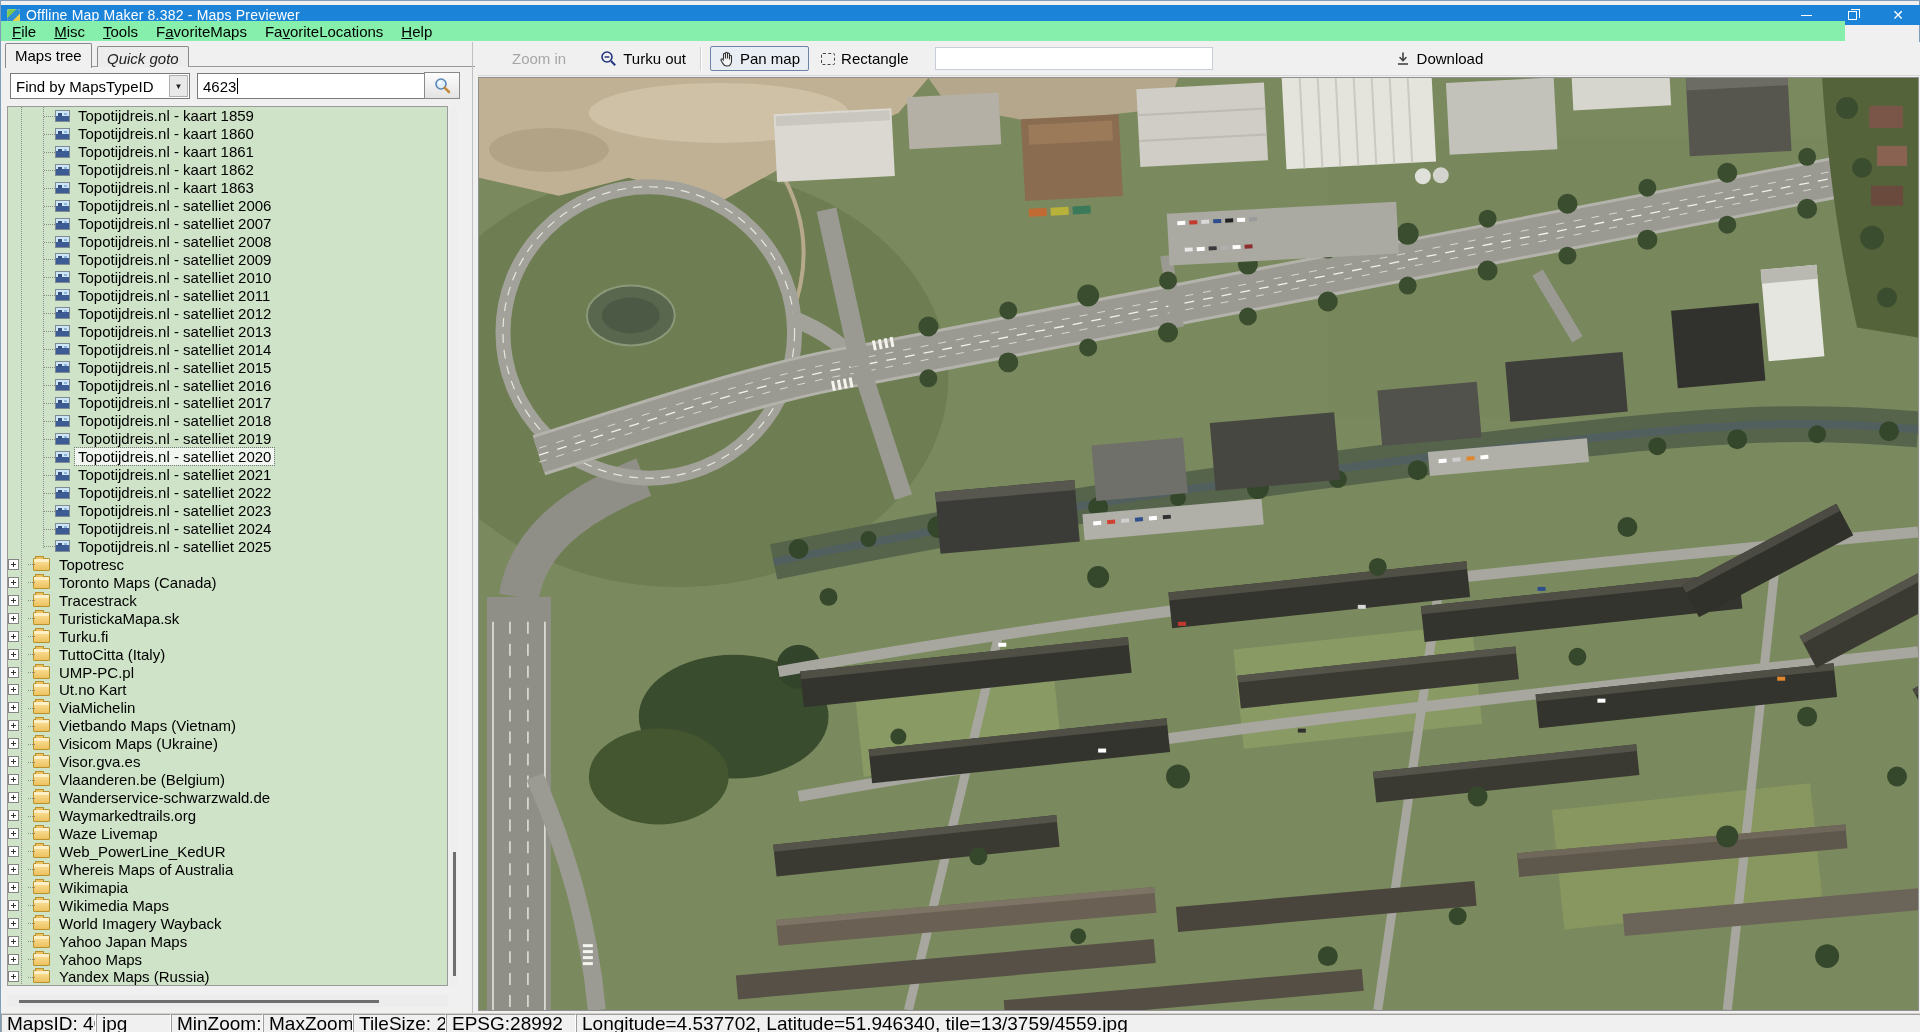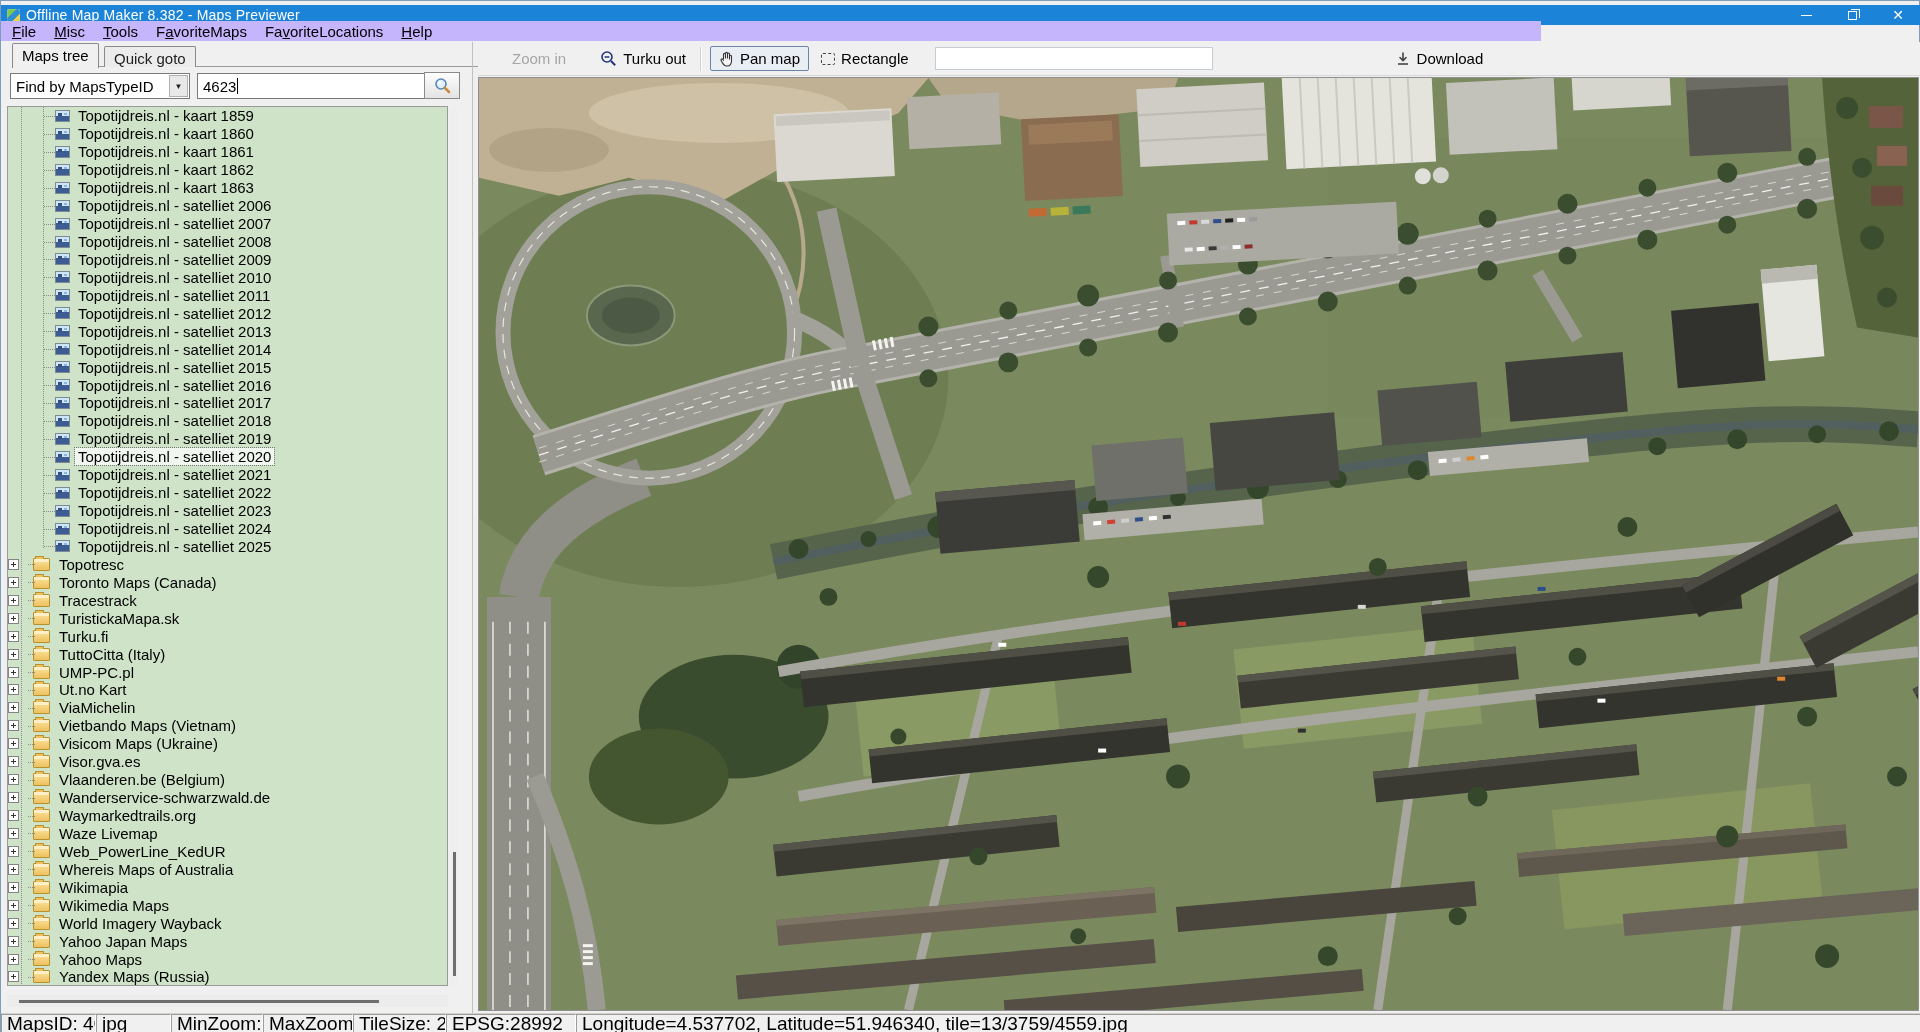--- a/index.html
+++ b/index.html
@@ -12,30 +12,30 @@
     background:linear-gradient(135deg,#7cc851 0 35%,#2f8fd0 35% 68%,#e8d04a 68%); box-shadow:inset 0 0 1px #fff; }
   #title-text { font-size:14px; letter-spacing:.2px; }
   #win-controls { margin-left:auto; display:flex; height:100%; }
   .win-btn { width:46px; height:100%; display:flex; align-items:center; justify-content:center; color:#fff; font-size:13px; }
   .glyph-min { width:11px; height:1px; background:#fff; }
   .glyph-restore { width:9px; height:9px; border:1px solid #fff; position:relative; background:#1b83d8; }
   .glyph-restore::before { content:""; position:absolute; left:2px; top:-3px; width:8px; height:8px; border:1px solid #fff; border-bottom:none; border-left:none; }
   .glyph-close { font-size:14px; line-height:1; }
 
   
-  #menubar { position:absolute; left:0; top:20px; width:1540px; height:21px; background:#c4b5fd; display:flex; align-items:center; padding-left:2px; border-bottom:1px solid #f0f0f0; }
+  #menubar { position:absolute; left:0; top:20px; width:1844px; height:21px; background:#86efac; display:flex; align-items:center; padding-left:2px; border-bottom:1px solid #f0f0f0; }
   .menu-item { font-size:15px; padding:1px 9px; color:#000; }
   .menu-item u { text-decoration:underline; }
 
   
   #leftpanel { position:absolute; left:0; top:41px; width:477px; height:971px; background:#f0f0f0; }
-  #tabstrip { position:absolute; left:11px; top:0; width:470px; height:25px; border-bottom:1px solid #9a9a9a; }
+  #tabstrip { position:absolute; left:4px; top:0; width:470px; height:25px; border-bottom:1px solid #9a9a9a; }
   .tab { position:absolute; font-size:15px; padding:3px 9px 4px 9px; border:1px solid #8a8a8a; border-bottom:none; border-radius:2px 2px 0 0; background:#f0f0f0; white-space:nowrap; }
   .tab.active { left:0; top:1px; height:25px; z-index:2; background:#f0f0f0; }
-  .tab.inactive { left:92px; top:4px; height:21px; background:#ececec; color:#222; }
+  .tab.inactive { left:92px; top:4px; height:21px; background:#ececec; color:#222;font-style:italic; }
   #search-row { position:absolute; left:0; top:30px; width:477px; height:28px; }
   #find-dropdown { position:absolute; left:9px; top:1px; width:180px; height:26px; background:#fff; border:1px solid #7a7a7a; display:flex; align-items:center; font-size:15px; padding-left:5px; }
   #find-arrow { position:absolute; right:1px; top:1px; width:19px; height:22px; background:#e8e8e8; border:1px solid #b0b0b0; display:flex; align-items:center; justify-content:center; font-size:8px; color:#222; }
   #find-input { position:absolute; left:196px; top:1px; width:252px; height:26px; background:#fff; border:1px solid #7a7a7a; font-size:15px; display:flex; align-items:center; padding-left:5px; }
   #find-input .caret { width:1px; height:16px; background:#000; margin-left:1px; }
   #search-btn { position:absolute; left:423px; top:0px; width:36px; height:27px; background:linear-gradient(#fdfdfd,#e3e3e3); border:1px solid #8a8a8a; display:flex; align-items:center; justify-content:center; }
 
   
   #tree { position:absolute; left:6px; top:64px; width:441px; height:880px; background:#cfe3c8; border:1px solid #9a9a9a; overflow:hidden;text-align:center; }
   .vline { position:absolute; border-left:1px dotted #8a8a8a; width:0; }

